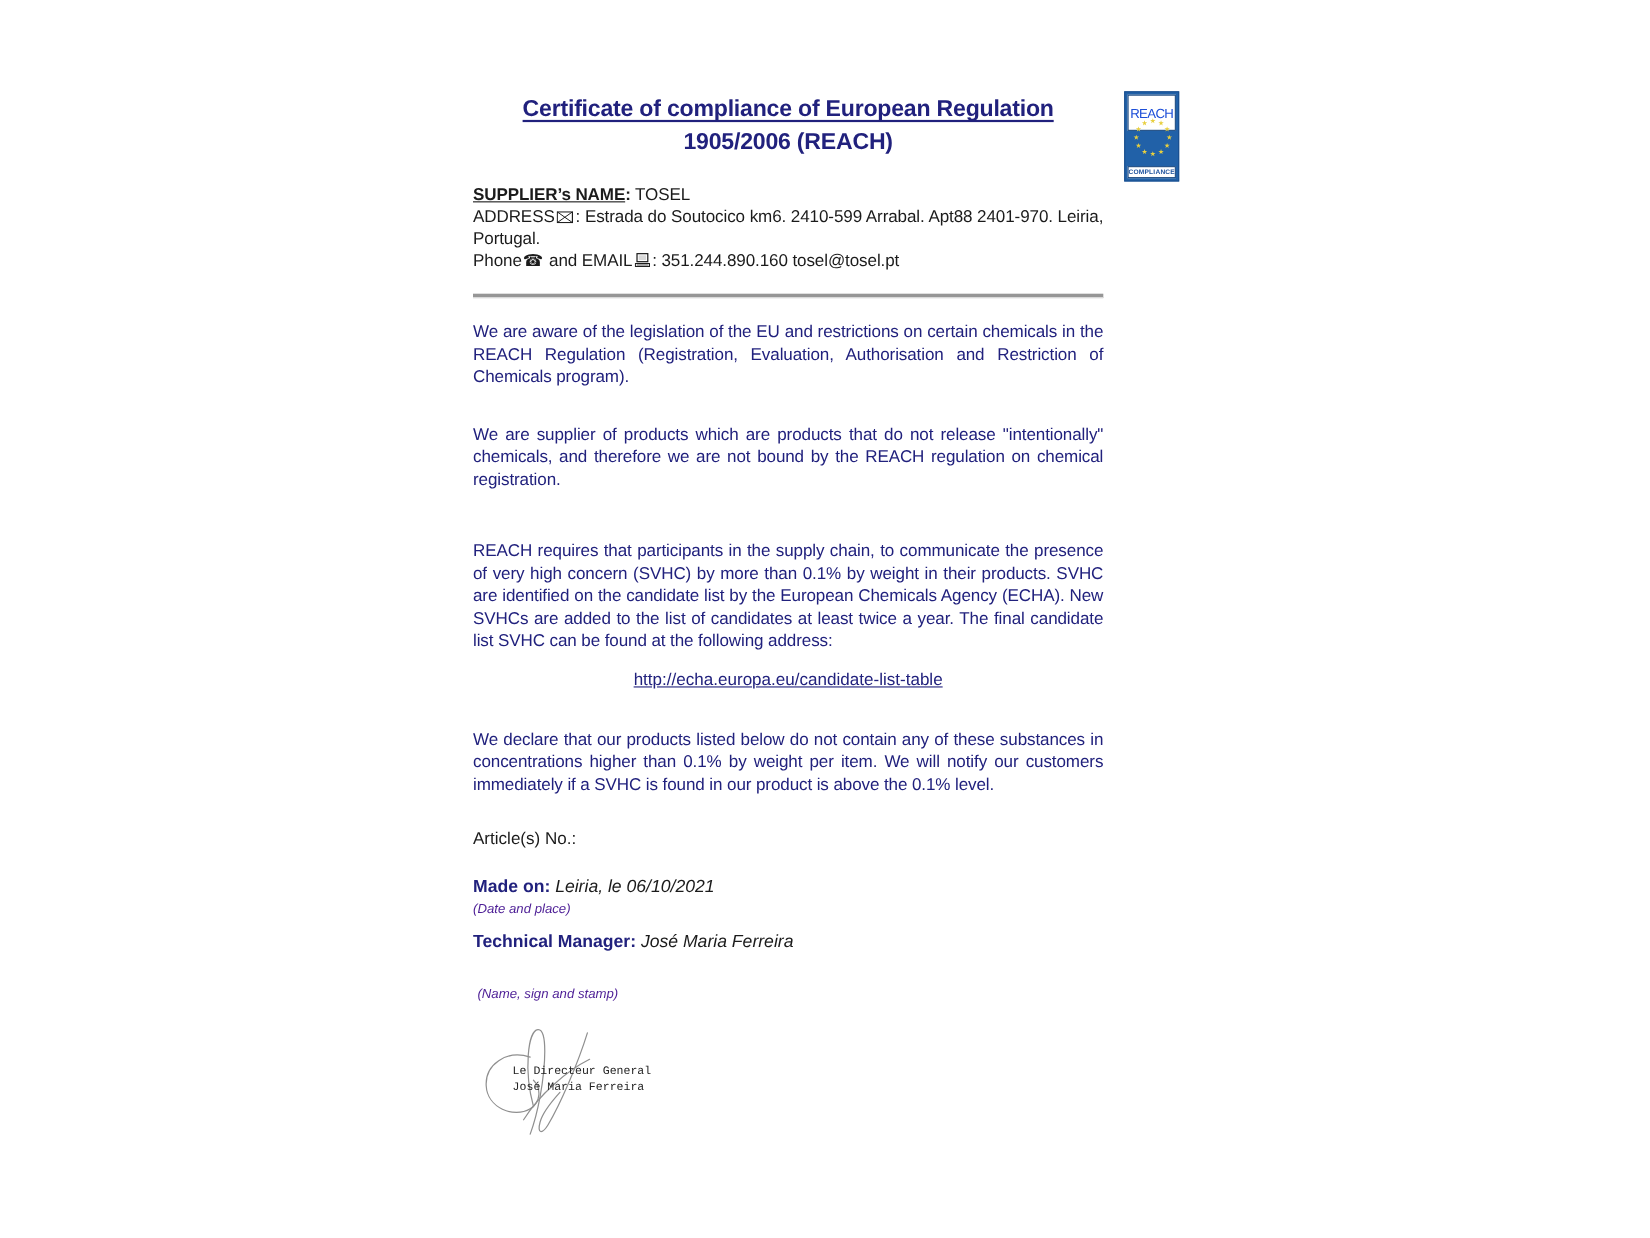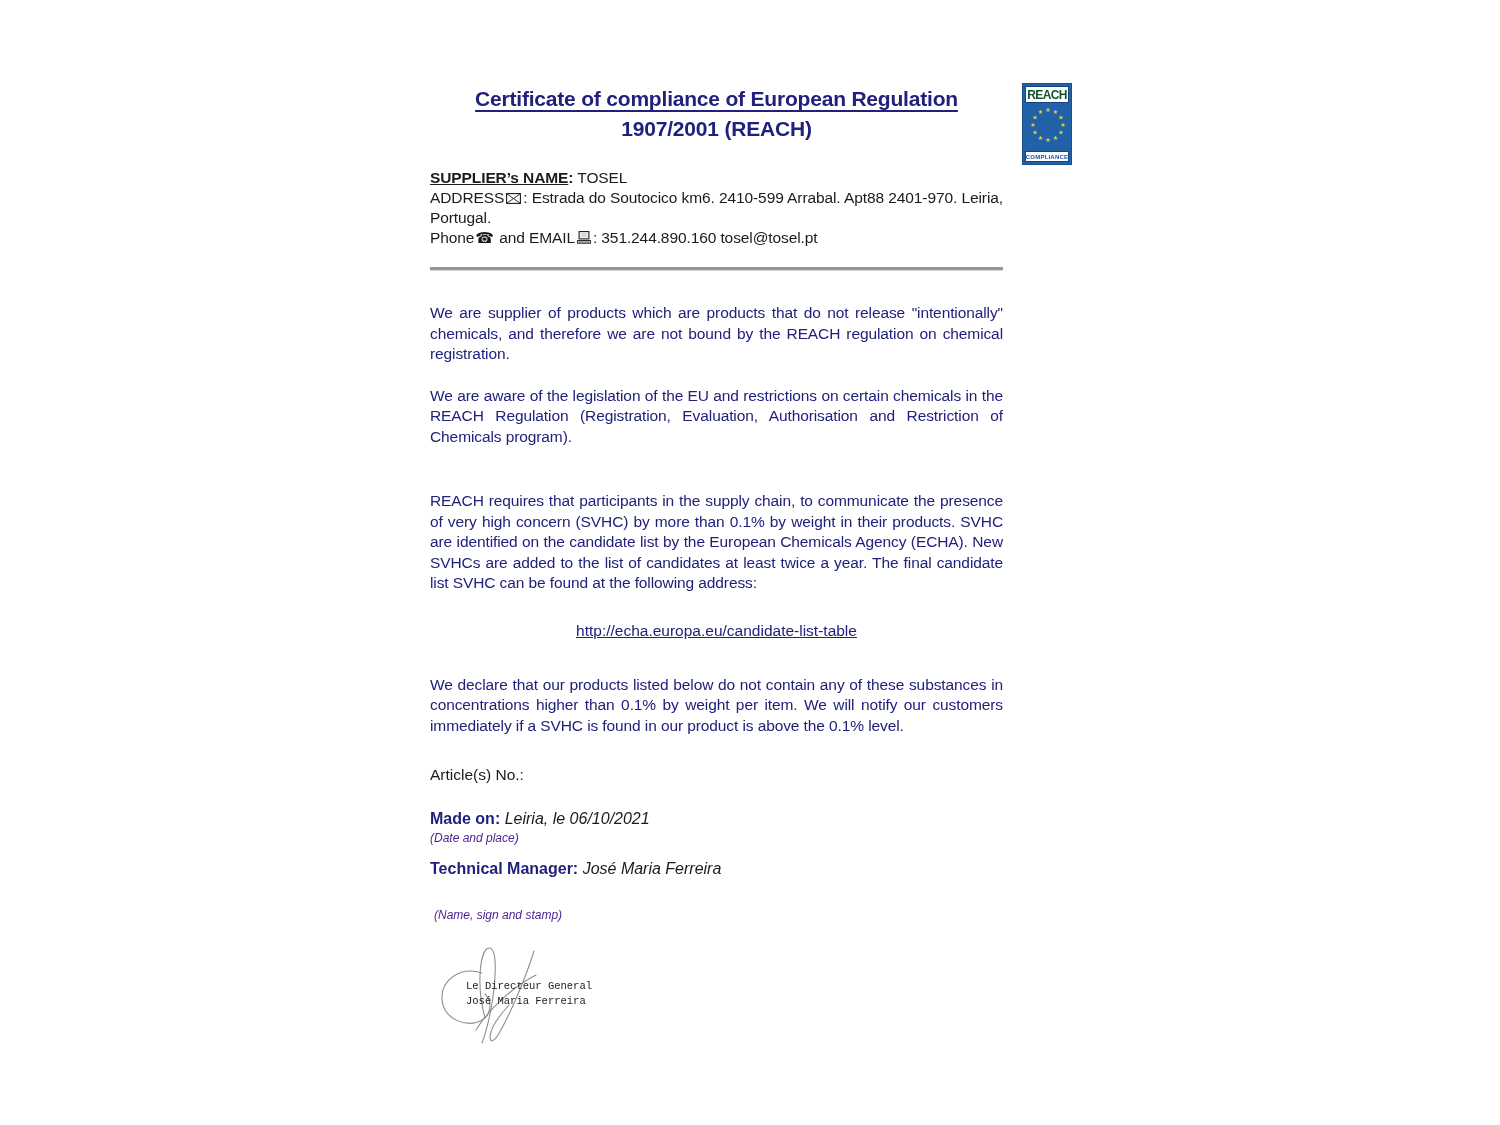--- a/index.html
+++ b/index.html
@@ -24,44 +24,44 @@
   
   .hr{margin-top:19px;height:3px;background:#969696;border-bottom:1px solid #d9d9d9;}
 
   
   .para{font-size:15.5px;line-height:20.5px;color:#21217d;text-align:justify;letter-spacing:-0.1px;}
   .p1{margin-top:21px;}
   .p2{margin-top:32px;}
   .p3{margin-top:44px;}
   .p4{margin-top:35px;}
 
-  .link-line{margin-top:28px;text-align:center;}
+  .link-line{margin-top:16px;text-align:center;}
   .link{font-size:15.5px;color:#21217d;text-decoration:underline;cursor:pointer;}
 
   .article{margin-top:30px;font-size:15.5px;color:#1b1b1b;}
 
   .made-on{margin-top:24px;font-size:16px;line-height:21px;}
   .manager{margin-top:12px;font-size:16px;line-height:21px;}
   .navy{color:#21217d;}
   .ital{font-style:italic;color:#1b1b1b;}
   .hint{margin-top:2px;font-size:12px;font-style:italic;color:#4c1d95;line-height:15px;}
   .hint2{padding-left:4px;margin-top:29px;}
 
   
   .signature{position:relative;margin-top:10px;width:170px;height:130px;}
   .sig-svg{position:absolute;left:0;top:0;}
   .sig-text{position:absolute;left:36px;top:46px;font-family:Liberation Mono, monospace;
             font-size:10.5px;line-height:15px;color:#222;white-space:nowrap;}
 
   
   .logo{position:absolute;left:1022px;top:83px;width:50px;height:82px;background:#2161a8;
         border:1px solid #1a4f8e;box-sizing:border-box;}
-  .logo-top{position:absolute;top:2px;left:2px;right:2px;height:17px;background:#ffffff;
+  .logo-top{position:absolute;top:2px;left:2px;right:2px;height:33px;background:#ffffff;
             border:1px solid #16457e;box-sizing:border-box;display:flex;align-items:center;justify-content:center;
-            font-weight:bold;font-size:12px;color:#14532d;letter-spacing:-0.6px;}
+            font-weight:normal;font-size:12px;color:#1d4ed8;letter-spacing:-0.6px;}
   .logo-stars{position:absolute;left:0;top:19px;}
   .logo-bottom{position:absolute;bottom:2px;left:2px;right:2px;height:11px;background:#ffffff;
                border:1px solid #16457e;box-sizing:border-box;display:flex;align-items:center;justify-content:center;
                font-weight:bold;font-size:6px;color:#1a4f9c;letter-spacing:0.2px;}
 </style>
 </head>
 <body>
 
 <div class="page">
 
@@ -82,41 +82,41 @@
       <use href="#st" transform="translate(12,29.5)"></use>
       <use href="#st" transform="translate(10,22)"></use>
       <use href="#st" transform="translate(12,14.5)"></use>
       <use href="#st" transform="translate(17.5,9)"></use>
     </svg>
     <div class="logo-bottom">COMPLIANCE</div>
   </div>
 
   <div class="column">
 
-    <h1 class="title"><span class="title-u">Certificate of compliance of European Regulation</span><br><span>1907/2001 (REACH)</span></h1>
+    <h1 class="title"><span class="title-u">Certificate of compliance of European Regulation</span><br><span>1905/2006 (REACH)</span></h1>
 
     <div class="supplier">
       <p class="sline"><span class="b u">SUPPLIER’s NAME</span><span class="b">:</span><span> TOSEL</span></p>
       <p class="sline just"><span>ADDRESS</span><svg class="icon-svg" width="15" height="11" viewBox="0 0 15 11">
             <rect x="0.6" y="0.6" width="13.8" height="9.8" fill="#fff" stroke="#1b1b1b" stroke-width="1.1"></rect>
             <path d="M0.6,0.6 L14.4,10.4 M14.4,0.6 L0.6,10.4" stroke="#1b1b1b" stroke-width="0.9" fill="none"></path>
           </svg><span>: Estrada do Soutocico km6. 2410-599 Arrabal. Apt88 2401-970. Leiria, Portugal.</span></p>
       <p class="sline"><span>Phone</span><span class="phone-glyph">☎</span><span> and EMAIL</span><svg class="icon-svg" width="14" height="13" viewBox="0 0 14 13">
             <rect x="2.1" y="0.6" width="9.8" height="7.3" fill="#fff" stroke="#1b1b1b" stroke-width="1.1"></rect>
             <rect x="3.6" y="2.1" width="6.8" height="4.3" fill="#d9d9d9"></rect>
             <rect x="0.6" y="9.6" width="12.8" height="2.6" fill="#fff" stroke="#1b1b1b" stroke-width="1"></rect>
             <path d="M2,10.9 L12,10.9" stroke="#1b1b1b" stroke-width="0.6"></path>
           </svg><span>: 351.244.890.160 tosel@tosel.pt</span></p>
     </div>
 
     <div class="hr"></div>
 
+    <p class="para p1">We are aware of the legislation of the EU and restrictions on certain chemicals in the REACH Regulation (Registration, Evaluation, Authorisation and Restriction of Chemicals program).</p>
+
     <p class="para p2">We are supplier of products which are products that do not release "intentionally" chemicals, and therefore we are not bound by the REACH regulation on chemical registration.</p>
-
-    <p class="para p1">We are aware of the legislation of the EU and restrictions on certain chemicals in the REACH Regulation (Registration, Evaluation, Authorisation and Restriction of Chemicals program).</p>
 
     <p class="para p3">REACH requires that participants in the supply chain, to communicate the presence of very high concern (SVHC) by more than 0.1% by weight in their products. SVHC are identified on the candidate list by the European Chemicals Agency (ECHA). New SVHCs are added to the list of candidates at least twice a year. The final candidate list SVHC can be found at the following address:</p>
 
     <p class="link-line"><a class="link">http://echa.europa.eu/candidate-list-table</a></p>
 
     <p class="para p4">We declare that our products listed below do not contain any of these substances in concentrations higher than 0.1% by weight per item. We will notify our customers immediately if a SVHC is found in our product is above the 0.1% level.</p>
 
     <p class="article">Article(s) No.:</p>
 
     <p class="made-on"><span class="b navy">Made on:</span><span class="ital"> Leiria, le 06/10/2021</span></p>

